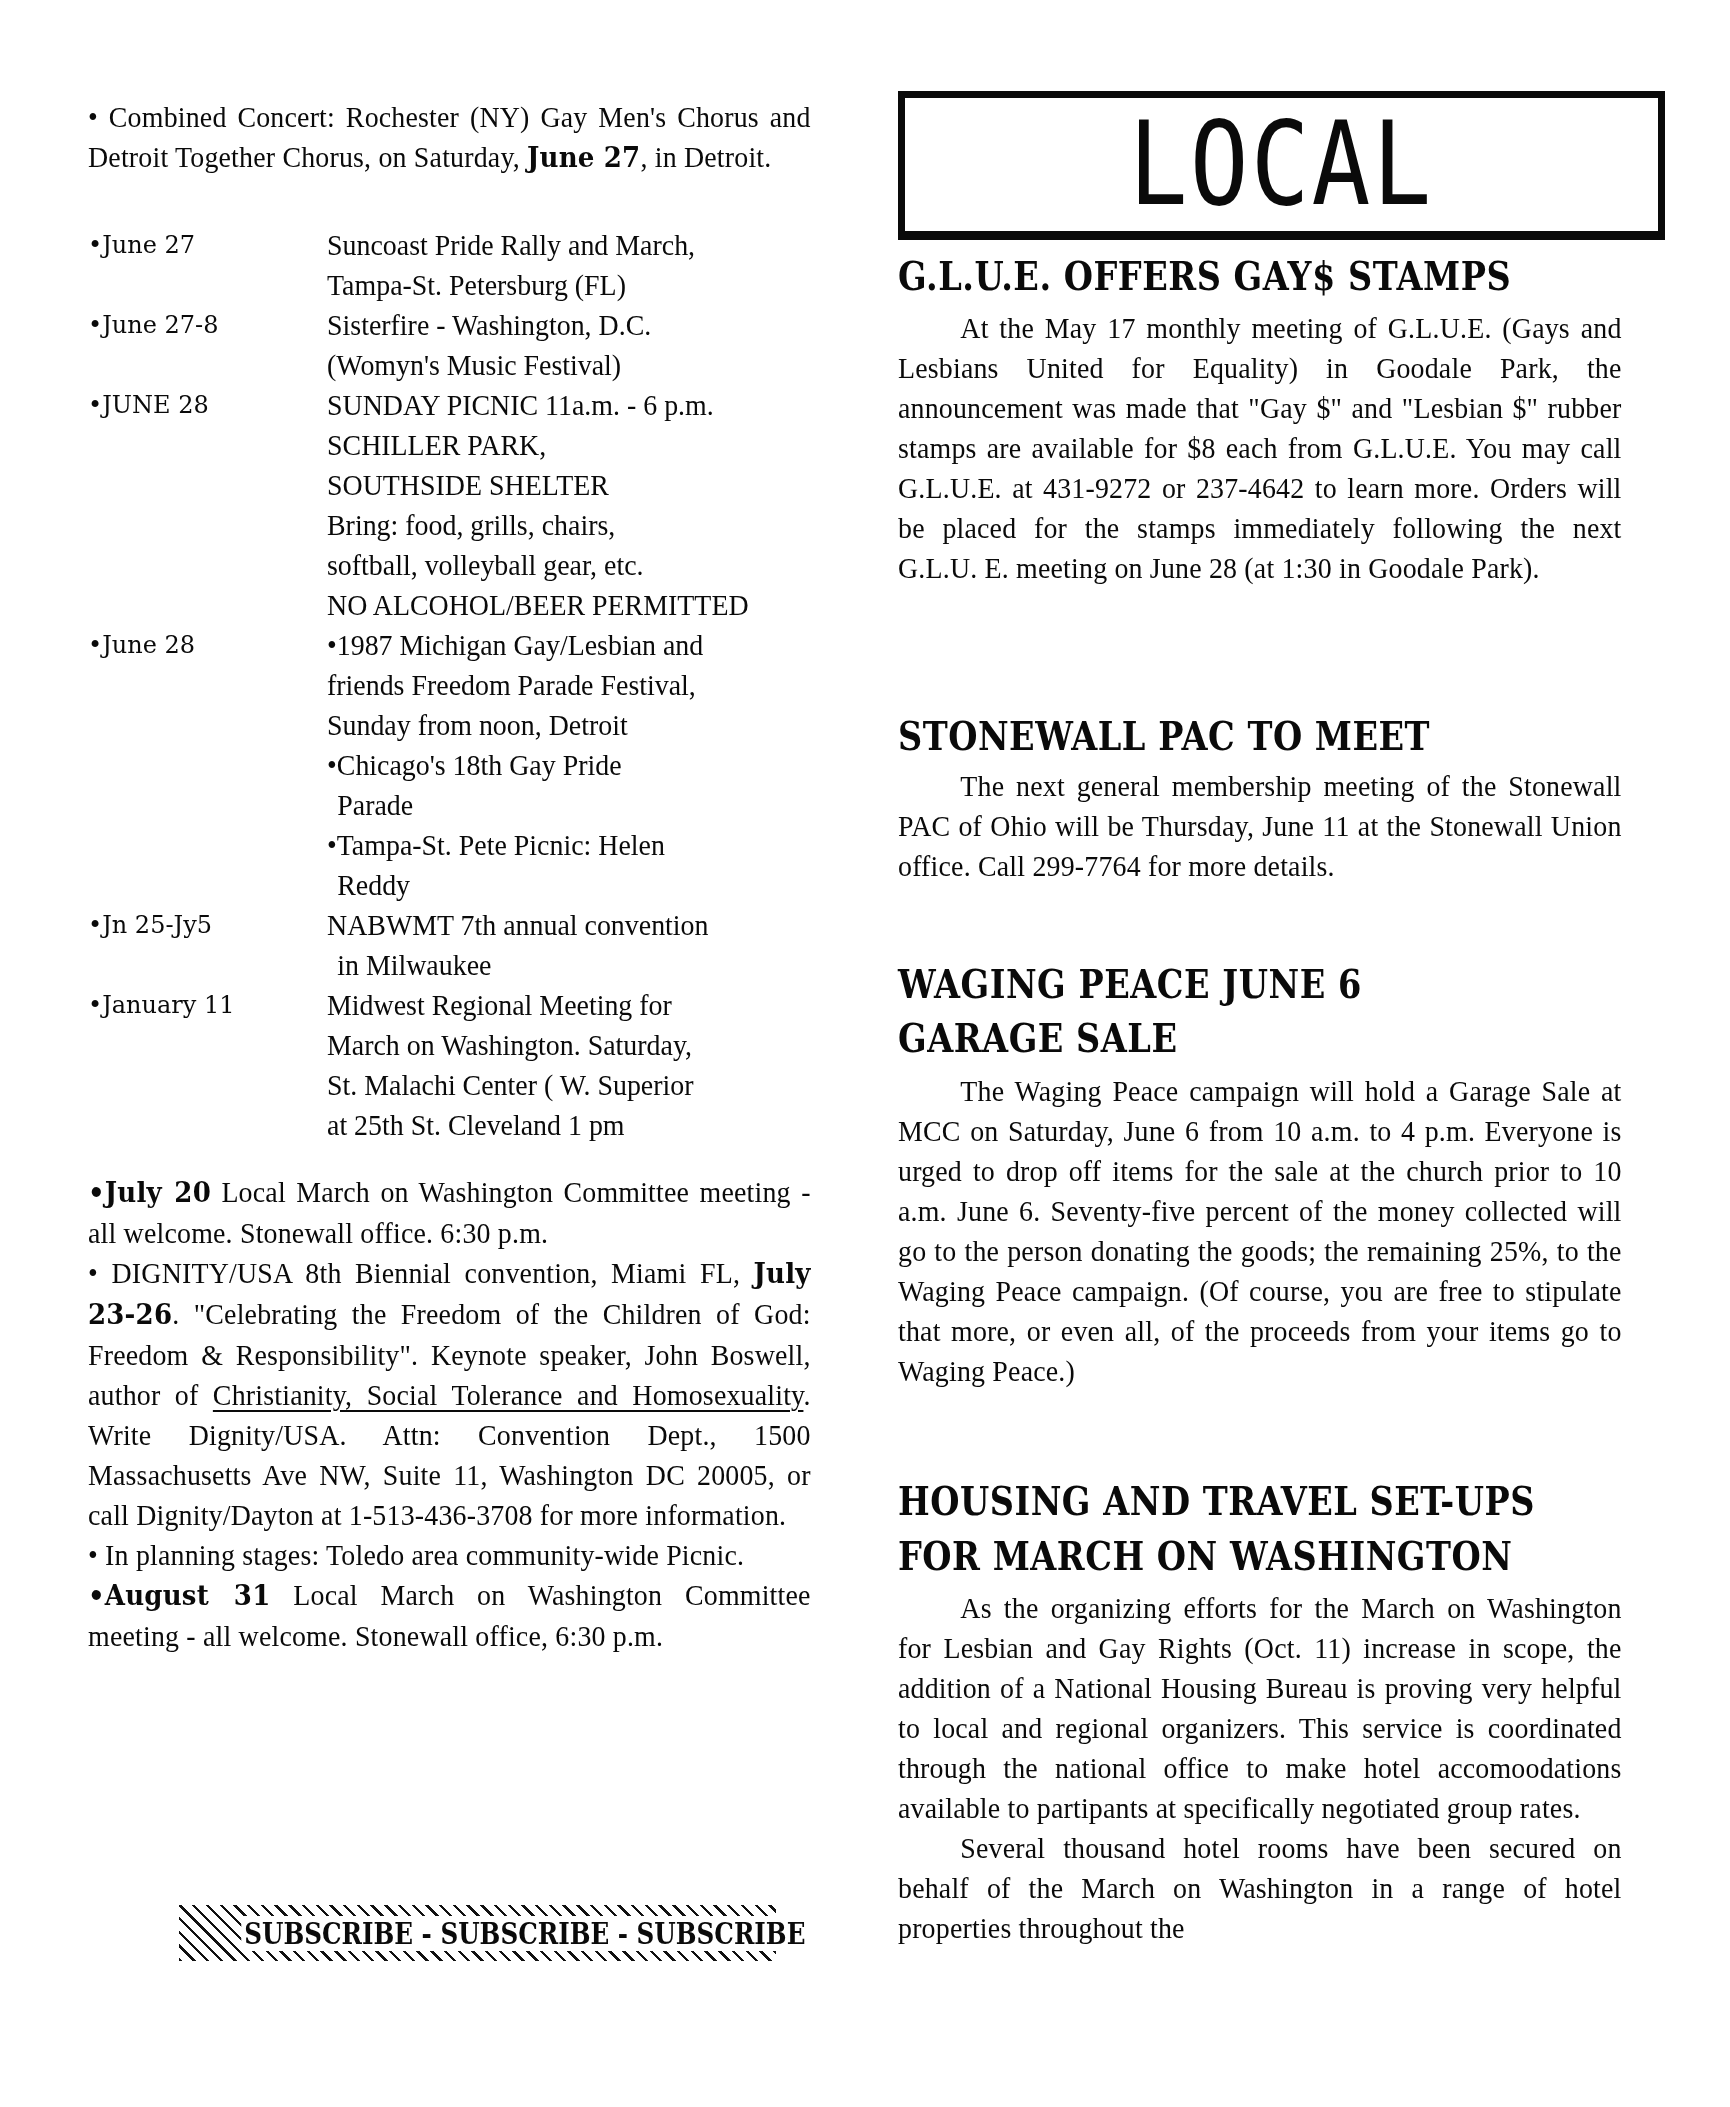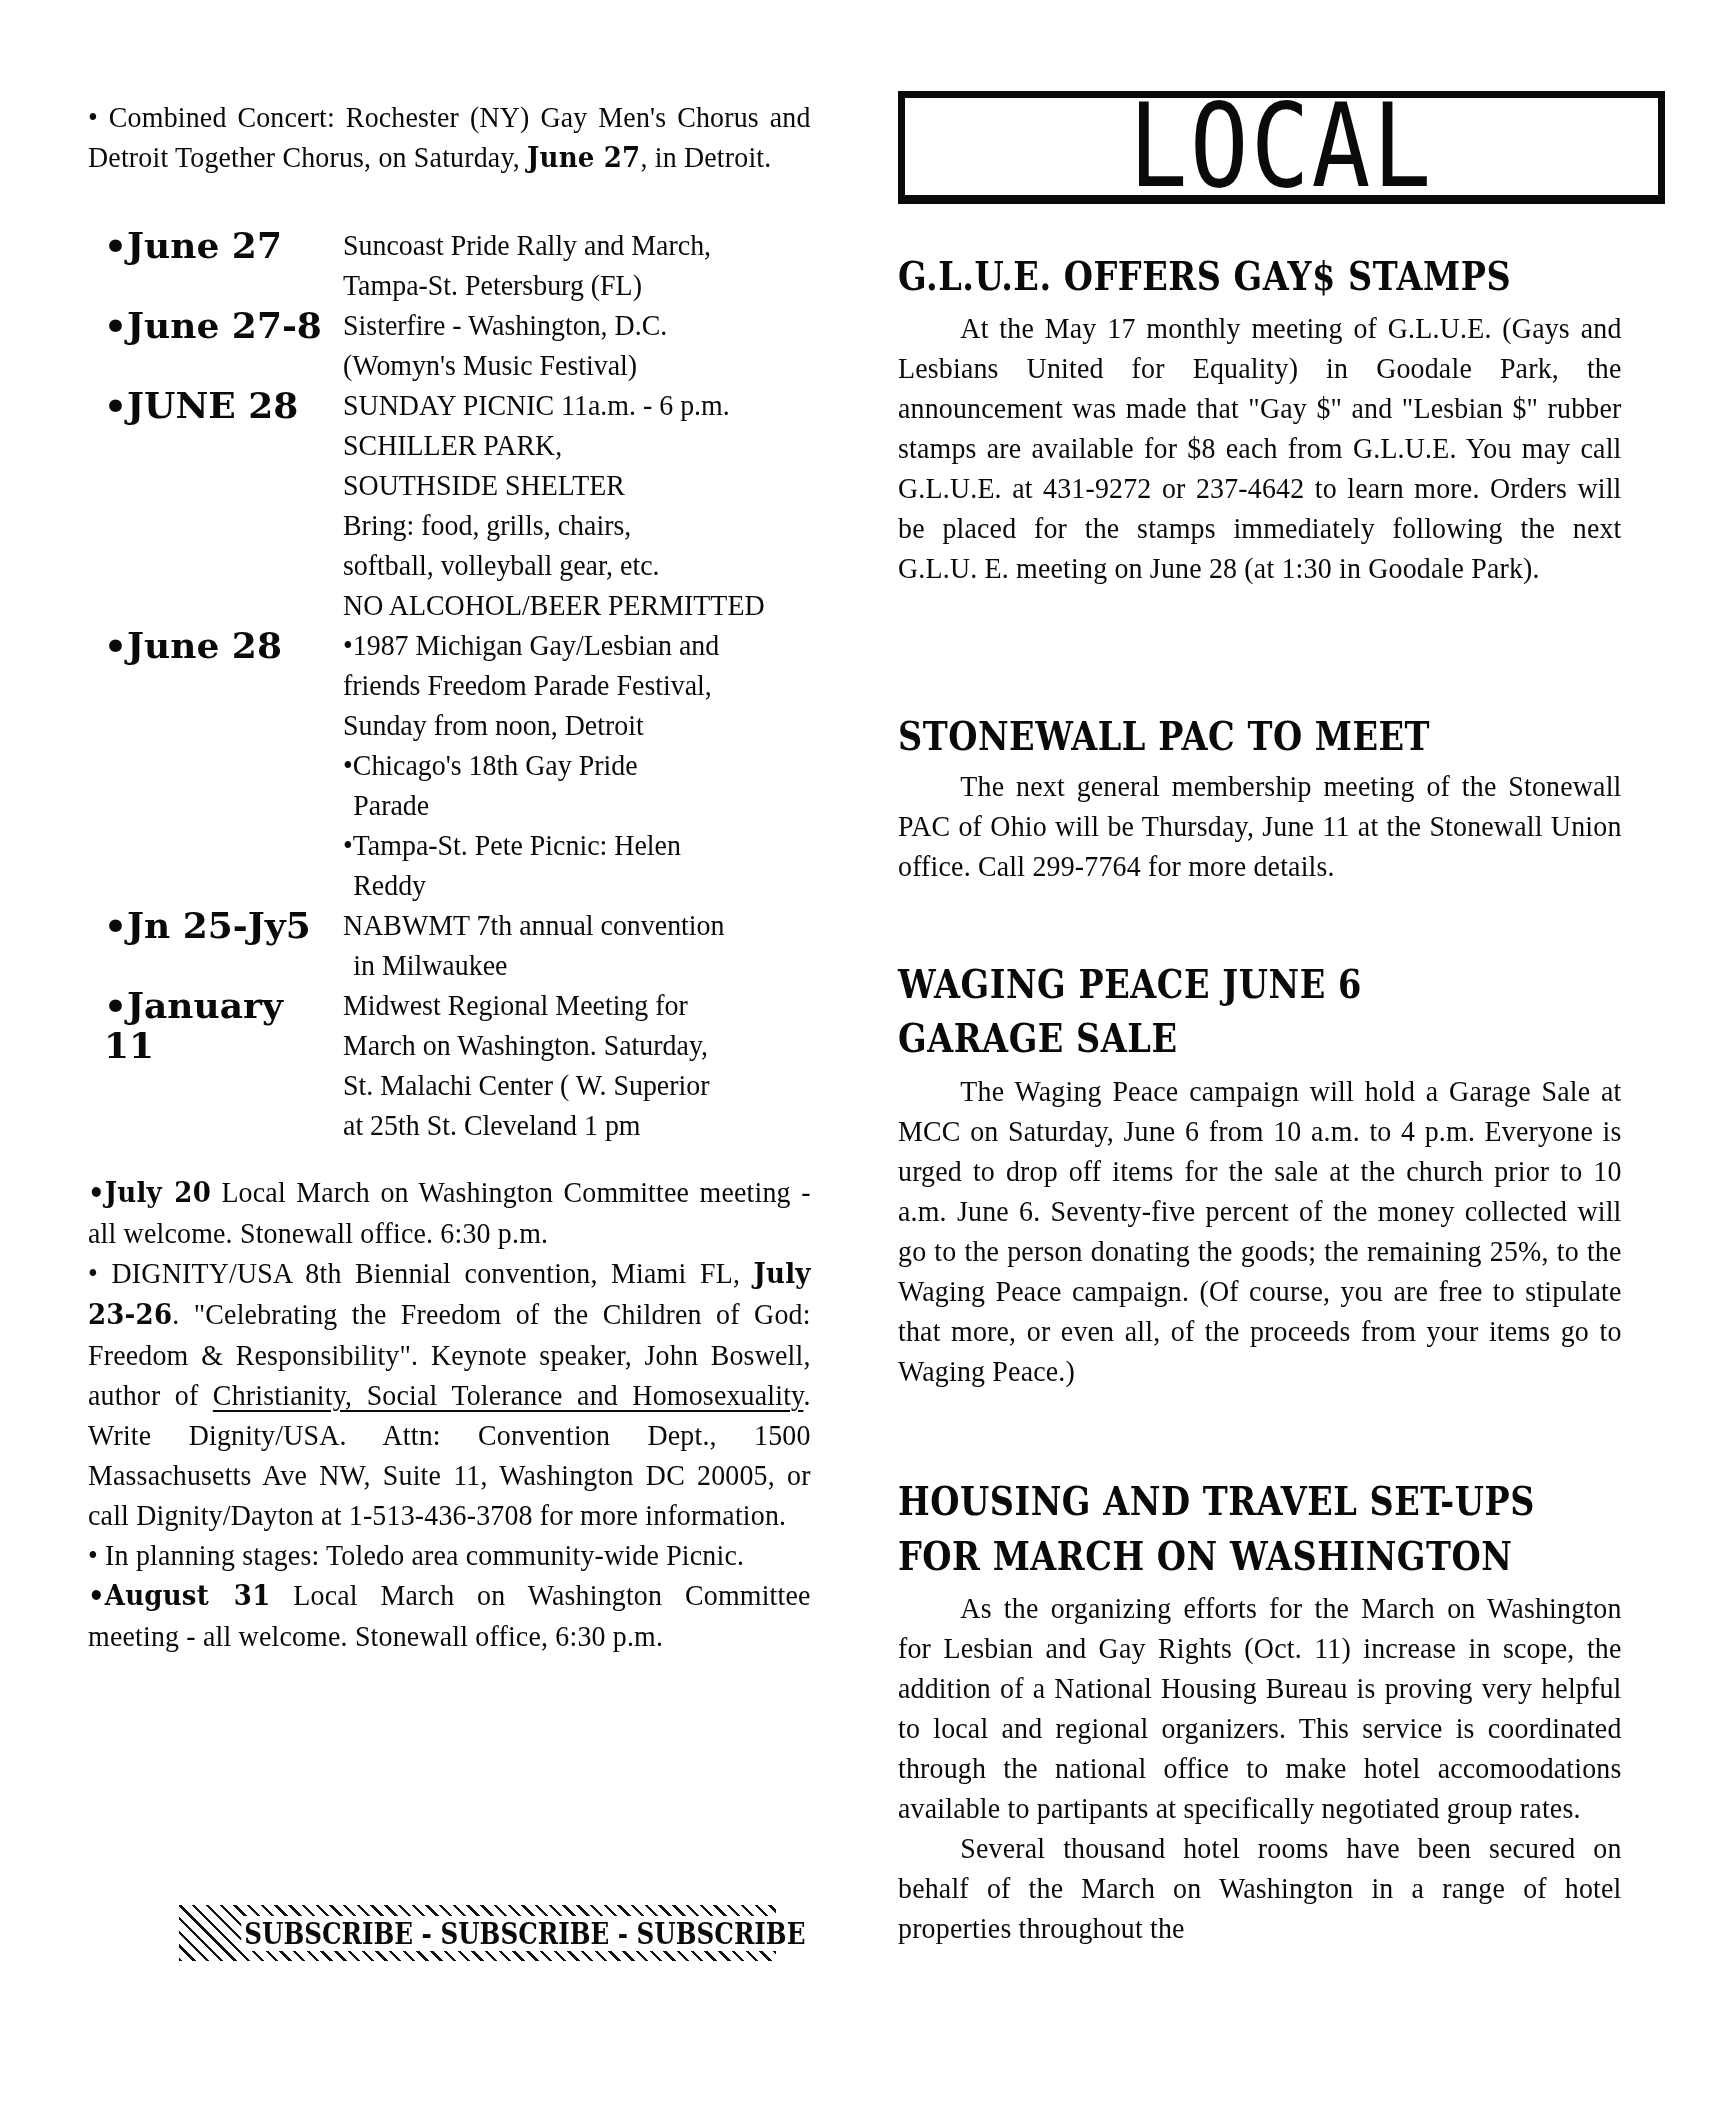--- a/index.html
+++ b/index.html
@@ -16,21 +16,21 @@
     font-size: 30px; line-height: 40px; letter-spacing: 0.2px;
     text-align: justify; text-align-last: left;
     transform: scaleX(0.93); transform-origin: left top; width: 107.5%;
   }
   .b { font-weight: bold; font-family: "DejaVu Serif", serif; font-size: 28px; }
 
   
   .intro { position: absolute; top: 97px; left: 0; width: 100%; }
   .agenda { position: absolute; top: 225px; left: 0; width: 100%; }
   .agenda-row { display: flex; align-items: flex-start; }
-  .agenda-date { width: 239px; flex: 0 0 239px; font-weight: bold; font-family: "DejaVu Serif", serif; font-size: 36px; line-height: 40px; margin-left: 16px; }
+  .agenda-date { width: 239px; flex: 0 0 239px; font-weight: normal; font-family: "DejaVu Serif", serif; font-size: 24px; line-height: 40px; }
   .agenda-desc { flex: 1; font-size: 30px; line-height: 40px; transform: scaleX(0.93); transform-origin: left top; }
   .agenda-desc div { white-space: nowrap; }
   .indent-sm { padding-left: 11px; }
 
   .post-agenda { position: absolute; top: 1172px; left: 0; width: 100%; }
   .post-agenda p { margin: 0; }
   .ul { text-decoration: underline; text-decoration-thickness: 2.4px; text-underline-offset: 4.8px; }
 
   .subscribe {
     position: absolute; top: 1905px; left: 91px; width: 597px; height: 56px;
@@ -38,21 +38,21 @@
     background-image: repeating-linear-gradient(45deg, #111 0 2.4px, transparent 2.4px 9.7px);
     display: flex; align-items: center; justify-content: flex-start;
   }
   .subscribe span {
     background: #fff; padding: 0 3.6px; font-family: "DejaVu Serif", serif; font-weight: bold;
     font-size: 30px; letter-spacing: 0; transform: scaleX(0.82); display: inline-block; white-space: nowrap;
   }
 
   
   .local-box {
-    position: absolute; top: 91px; left: 0; width: 767px; height: 113px;
+    position: absolute; top: 91px; left: 0; width: 767px; height: 149px;
     border: 7.9px solid #0a0a0a; border-bottom-width: 9px; box-sizing: border-box;
     display: flex; align-items: center; justify-content: center;
   }
   .local-box span {
     font-family: "DejaVu Sans Mono", monospace; font-size: 115px; font-weight: normal;
     letter-spacing: 2.4px; transform: scaleX(0.85); display: inline-block; line-height: 1;
   }
   .headline {
     position: absolute; left: 0; width: 100%;
     font-family: "DejaVu Serif", serif; font-weight: bold; font-size: 39px; line-height: 56px;

